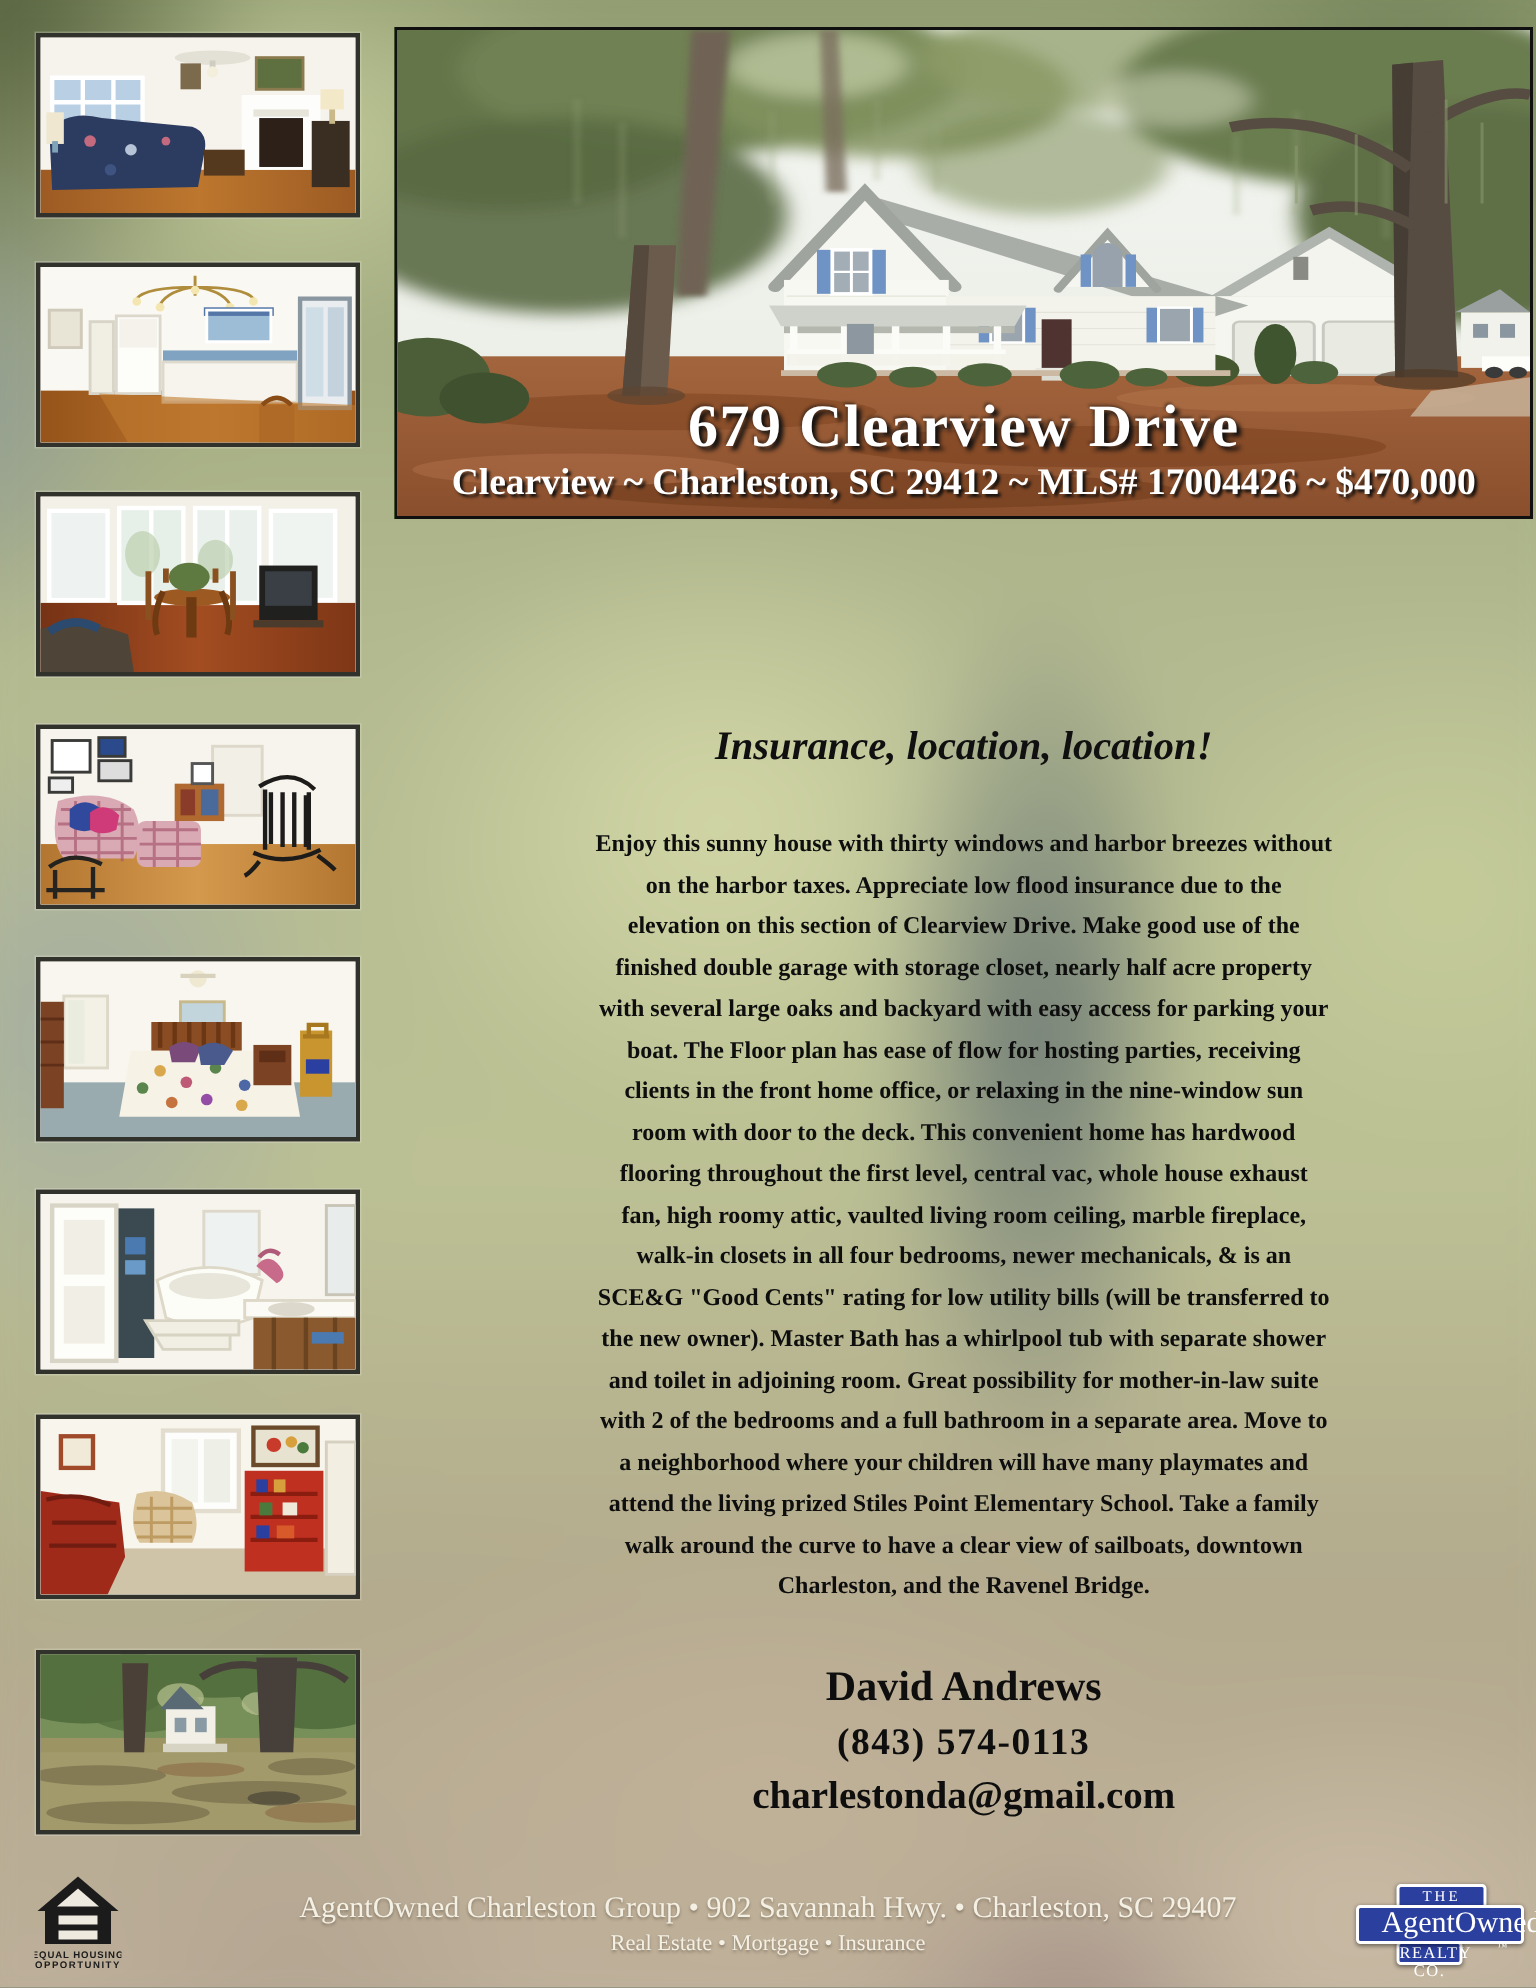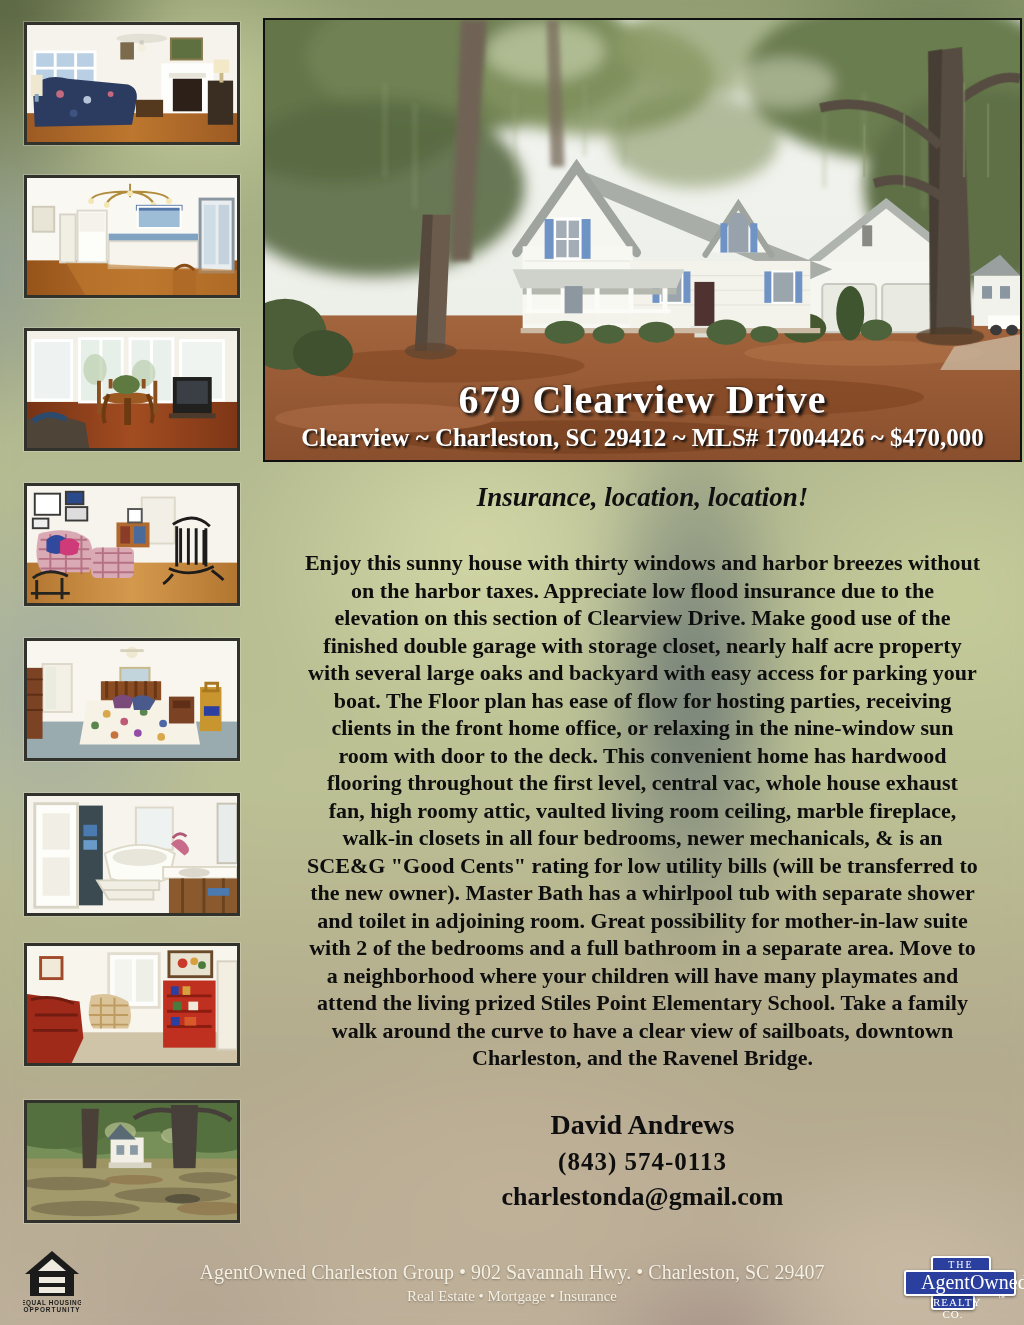--- a/index.html
+++ b/index.html
@@ -22,33 +22,33 @@
       radial-gradient(220px 180px at 68% 98%, rgba(160,139,133,.85), rgba(160,139,133,0) 70%),
       linear-gradient(180deg,#8e9a6e 0%,#b4ba90 34%,#bcc194 58%,#b3aa8d 78%,#bfb09c 100%);}
   
   .thumb{position:absolute;left:24px;width:216px;height:123px;box-sizing:border-box;
          border:3px solid #32322c;background:#f4f1e9;margin:0;
          box-shadow:0 0 0 1px rgba(235,235,220,.28);}
   .thumb svg{display:block;width:100%;height:100%;}
   .t1{top:22px}.t2{top:175px}.t3{top:328px}.t4{top:483px}
   .t5{top:638px}.t6{top:793px}.t7{top:943px}.t8{top:1100px}
   
-  .hero{position:absolute;left:263px;top:18px;width:759px;height:444px;margin:0;
+  .hero{position:absolute;left:263px;top:18px;width:759px;height:328px;margin:0;
         box-sizing:border-box;border:2px solid #101010;background:#4d7c0f;}
   .hero svg{display:block;width:100%;height:100%;}
   .hero-cap{position:absolute;left:0;right:0;bottom:8px;text-align:center;color:#fff;}
   .hero-title{font-size:40px;font-weight:bold;letter-spacing:1px;
       text-shadow:3px 3px 3px rgba(15,15,15,.95),-1px -1px 2px rgba(15,15,15,.45);}
   .hero-sub{font-size:25px;font-weight:bold;margin-top:1px;
       text-shadow:2px 2px 2px rgba(15,15,15,.95);}
   
   .tagline{position:absolute;left:263px;top:482px;width:759px;margin:0;text-align:center;
       font-size:27px;font-style:italic;font-weight:600;color:#101010;}
   .desc{position:absolute;left:263px;top:549px;width:759px;text-align:center;
-      font-weight:bold;font-size:22px;color:#0e0e0e;}
+      font-weight:bold;font-size:16px;color:#0e0e0e;}
   .desc .line{line-height:27.5px;white-space:nowrap;}
   .agent{position:absolute;left:263px;top:1106px;width:759px;text-align:center;
       font-weight:bold;color:#0e0e0e;}
   .agent-name{font-size:28px;line-height:38px;}
   .agent-phone{font-size:25px;line-height:35px;letter-spacing:1px;}
   .agent-email{font-size:26px;line-height:35px;}
   
   .footer-text{position:absolute;left:0;top:1260px;width:1024px;text-align:center;
       color:#f4f0e4;text-shadow:0 1px 2px rgba(70,60,45,.45);}
   .f1{font-size:20px;line-height:25px;}

